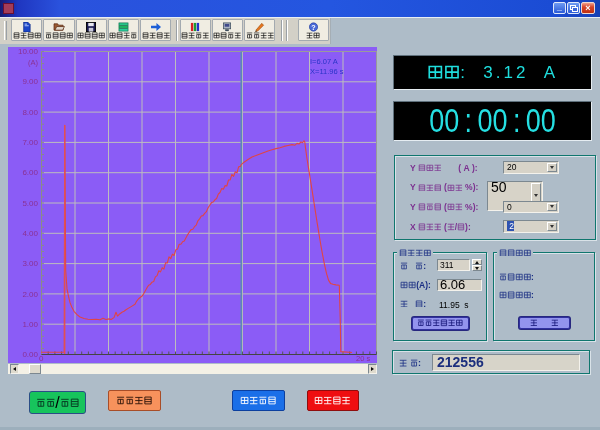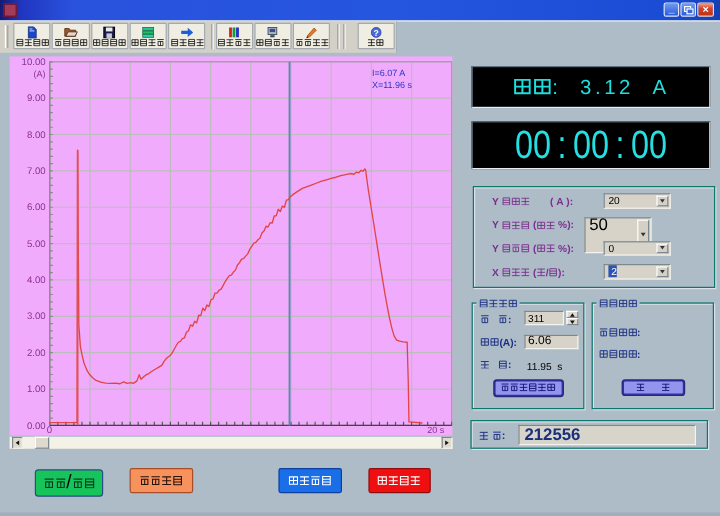--- a/index.html
+++ b/index.html
@@ -151,21 +151,21 @@
 <div class="tbtn" style="left:297.5px;width:31px">
     <svg width="9" height="10" viewBox="0 0 10 11">
       <circle cx="5" cy="5.5" r="4.6" fill="#4a6ad8" stroke="#203a9a" stroke-width=".7"></circle>
       <text x="5" y="8.4" font-size="8" font-weight="bold" fill="#fff" text-anchor="middle" font-family="Liberation Sans">?</text>
     </svg>
     <svg width="14.1" height="6.8" viewBox="0 0 208 100" style="vertical-align:0px;color:#111;">
       <use href="#gc" transform="translate(0,0)"></use>
       <use href="#gb" transform="translate(104,0)"></use>
     </svg>
   </div>
-<div class="ab" style="left:8px;top:47px;width:369px;height:316px;background:#f0abfc">
+<div class="ab" style="left:8px;top:47px;width:369px;height:316px;background:#8b5cf6">
     <svg class="ab" style="left:0;top:0" width="369" height="316" viewBox="0 0 369 316">
       <path d="M67.0 4.5 V307.5 M100.5 4.5 V307.5 M134.0 4.5 V307.5 M167.5 4.5 V307.5 M201.0 4.5 V307.5 M234.5 4.5 V307.5 M268.0 4.5 V307.5 M301.5 4.5 V307.5 M335.0 4.5 V307.5 M368.5 4.5 V307.5 M33.5 34.8 H368.5 M33.5 65.1 H368.5 M33.5 95.4 H368.5 M33.5 125.7 H368.5 M33.5 156.0 H368.5 M33.5 186.3 H368.5 M33.5 216.6 H368.5 M33.5 246.9 H368.5 M33.5 277.2 H368.5" stroke="#bdbdbd" fill="none" stroke-width="1"></path>
       <rect x="33.5" y="4.5" width="335" height="303" fill="none" stroke="#9a9a9a" stroke-width="1"></rect>
       <path d="M33.50 304.5 V307.5 M40.20 304.5 V307.5 M46.90 304.5 V307.5 M53.60 304.5 V307.5 M60.30 304.5 V307.5 M67.00 304.5 V307.5 M73.70 304.5 V307.5 M80.40 304.5 V307.5 M87.10 304.5 V307.5 M93.80 304.5 V307.5 M100.50 304.5 V307.5 M107.20 304.5 V307.5 M113.90 304.5 V307.5 M120.60 304.5 V307.5 M127.30 304.5 V307.5 M134.00 304.5 V307.5 M140.70 304.5 V307.5 M147.40 304.5 V307.5 M154.10 304.5 V307.5 M160.80 304.5 V307.5 M167.50 304.5 V307.5 M174.20 304.5 V307.5 M180.90 304.5 V307.5 M187.60 304.5 V307.5 M194.30 304.5 V307.5 M201.00 304.5 V307.5 M207.70 304.5 V307.5 M214.40 304.5 V307.5 M221.10 304.5 V307.5 M227.80 304.5 V307.5 M234.50 304.5 V307.5 M241.20 304.5 V307.5 M247.90 304.5 V307.5 M254.60 304.5 V307.5 M261.30 304.5 V307.5 M268.00 304.5 V307.5 M274.70 304.5 V307.5 M281.40 304.5 V307.5 M288.10 304.5 V307.5 M294.80 304.5 V307.5 M301.50 304.5 V307.5 M308.20 304.5 V307.5 M314.90 304.5 V307.5 M321.60 304.5 V307.5 M328.30 304.5 V307.5 M335.00 304.5 V307.5 M341.70 304.5 V307.5 M348.40 304.5 V307.5 M355.10 304.5 V307.5 M361.80 304.5 V307.5 M368.50 304.5 V307.5" stroke="#555" fill="none" stroke-width="1"></path>
       <path d="M33.5 4.50 H36 M33.5 10.56 H36 M33.5 16.62 H36 M33.5 22.68 H36 M33.5 28.74 H36 M33.5 34.80 H36 M33.5 40.86 H36 M33.5 46.92 H36 M33.5 52.98 H36 M33.5 59.04 H36 M33.5 65.10 H36 M33.5 71.16 H36 M33.5 77.22 H36 M33.5 83.28 H36 M33.5 89.34 H36 M33.5 95.40 H36 M33.5 101.46 H36 M33.5 107.52 H36 M33.5 113.58 H36 M33.5 119.64 H36 M33.5 125.70 H36 M33.5 131.76 H36 M33.5 137.82 H36 M33.5 143.88 H36 M33.5 149.94 H36 M33.5 156.00 H36 M33.5 162.06 H36 M33.5 168.12 H36 M33.5 174.18 H36 M33.5 180.24 H36 M33.5 186.30 H36 M33.5 192.36 H36 M33.5 198.42 H36 M33.5 204.48 H36 M33.5 210.54 H36 M33.5 216.60 H36 M33.5 222.66 H36 M33.5 228.72 H36 M33.5 234.78 H36 M33.5 240.84 H36 M33.5 246.90 H36 M33.5 252.96 H36 M33.5 259.02 H36 M33.5 265.08 H36 M33.5 271.14 H36 M33.5 277.20 H36 M33.5 283.26 H36 M33.5 289.32 H36 M33.5 295.38 H36 M33.5 301.44 H36" stroke="#8a8a8a" fill="none" stroke-width="1"></path>
       <path d="M33.5 4.5 V307.5" stroke="#8a8a8a" fill="none" stroke-width="1"></path>
       <path d="M33.5 307.5 H368.5" stroke="#444" fill="none" stroke-width="1"></path>
       <text x="30" y="7.1" text-anchor="end" font-size="8" fill="#8b3193">10.00</text>
       <text x="30" y="37.4" text-anchor="end" font-size="8" fill="#8b3193">9.00</text>
       <text x="30" y="67.7" text-anchor="end" font-size="8" fill="#8b3193">8.00</text>
@@ -269,21 +269,21 @@
         <div style="width:0;height:0;border-left:2.5px solid transparent;border-right:2.5px solid transparent;border-bottom:3px solid #111"></div>
       </div>
       <div class="ab" style="left:0;top:6px;width:10px;height:6px;background:#dedacd;border:1px solid #fff;border-right-color:#7c8890;border-bottom-color:#7c8890;display:flex;align-items:center;justify-content:center">
         <div style="width:0;height:0;border-left:2.5px solid transparent;border-right:2.5px solid transparent;border-top:3px solid #111"></div>
       </div>
     </div>
     <div class="ab lb" style="left:6px;top:28px;height:9px;font-size:8.5px;color:#1b2f84;font-weight:bold"><svg width="16.2" height="7.8" viewBox="0 0 208 100" style="vertical-align:-1px;color:#1b2f84;">
         <use href="#gb" transform="translate(0,0)"></use>
         <use href="#gb" transform="translate(104,0)"></use>
       </svg>(A):</div>
-    <div class="ab sunk" style="left:43px;top:26.5px;width:45px;height:12px;font-size:10px;padding-left:2px;line-height:10px">6.06</div>
+    <div class="ab sunk" style="left:43px;top:26.5px;width:45px;height:12px;font-size:13px;padding-left:2px;line-height:10px">6.06</div>
     <div class="ab lb" style="left:6px;top:46.5px;height:9px;font-size:8.5px;color:#1b2f84;font-weight:bold"><svg width="8.1" height="7.8" viewBox="0 0 104 100" style="vertical-align:-1px;color:#1b2f84;">
         <use href="#gc" transform="translate(0,0)"></use>
       </svg>&nbsp;&nbsp;&nbsp;<svg width="8.1" height="7.8" viewBox="0 0 104 100" style="vertical-align:-1px;color:#1b2f84;">
         <use href="#ga" transform="translate(0,0)"></use>
       </svg>:</div>
     <div class="ab" style="left:45px;top:47px;font-size:8.5px;color:#000">11.95&nbsp; s</div>
     <div class="lavbtn" style="left:18px;top:64px;width:57px;height:13px">
       <svg width="46.2" height="7.4" viewBox="0 0 624 100" style="vertical-align:0px;color:#101073;">
         <use href="#gd" transform="translate(0,0)"></use>
         <use href="#gd" transform="translate(104,0)"></use>

